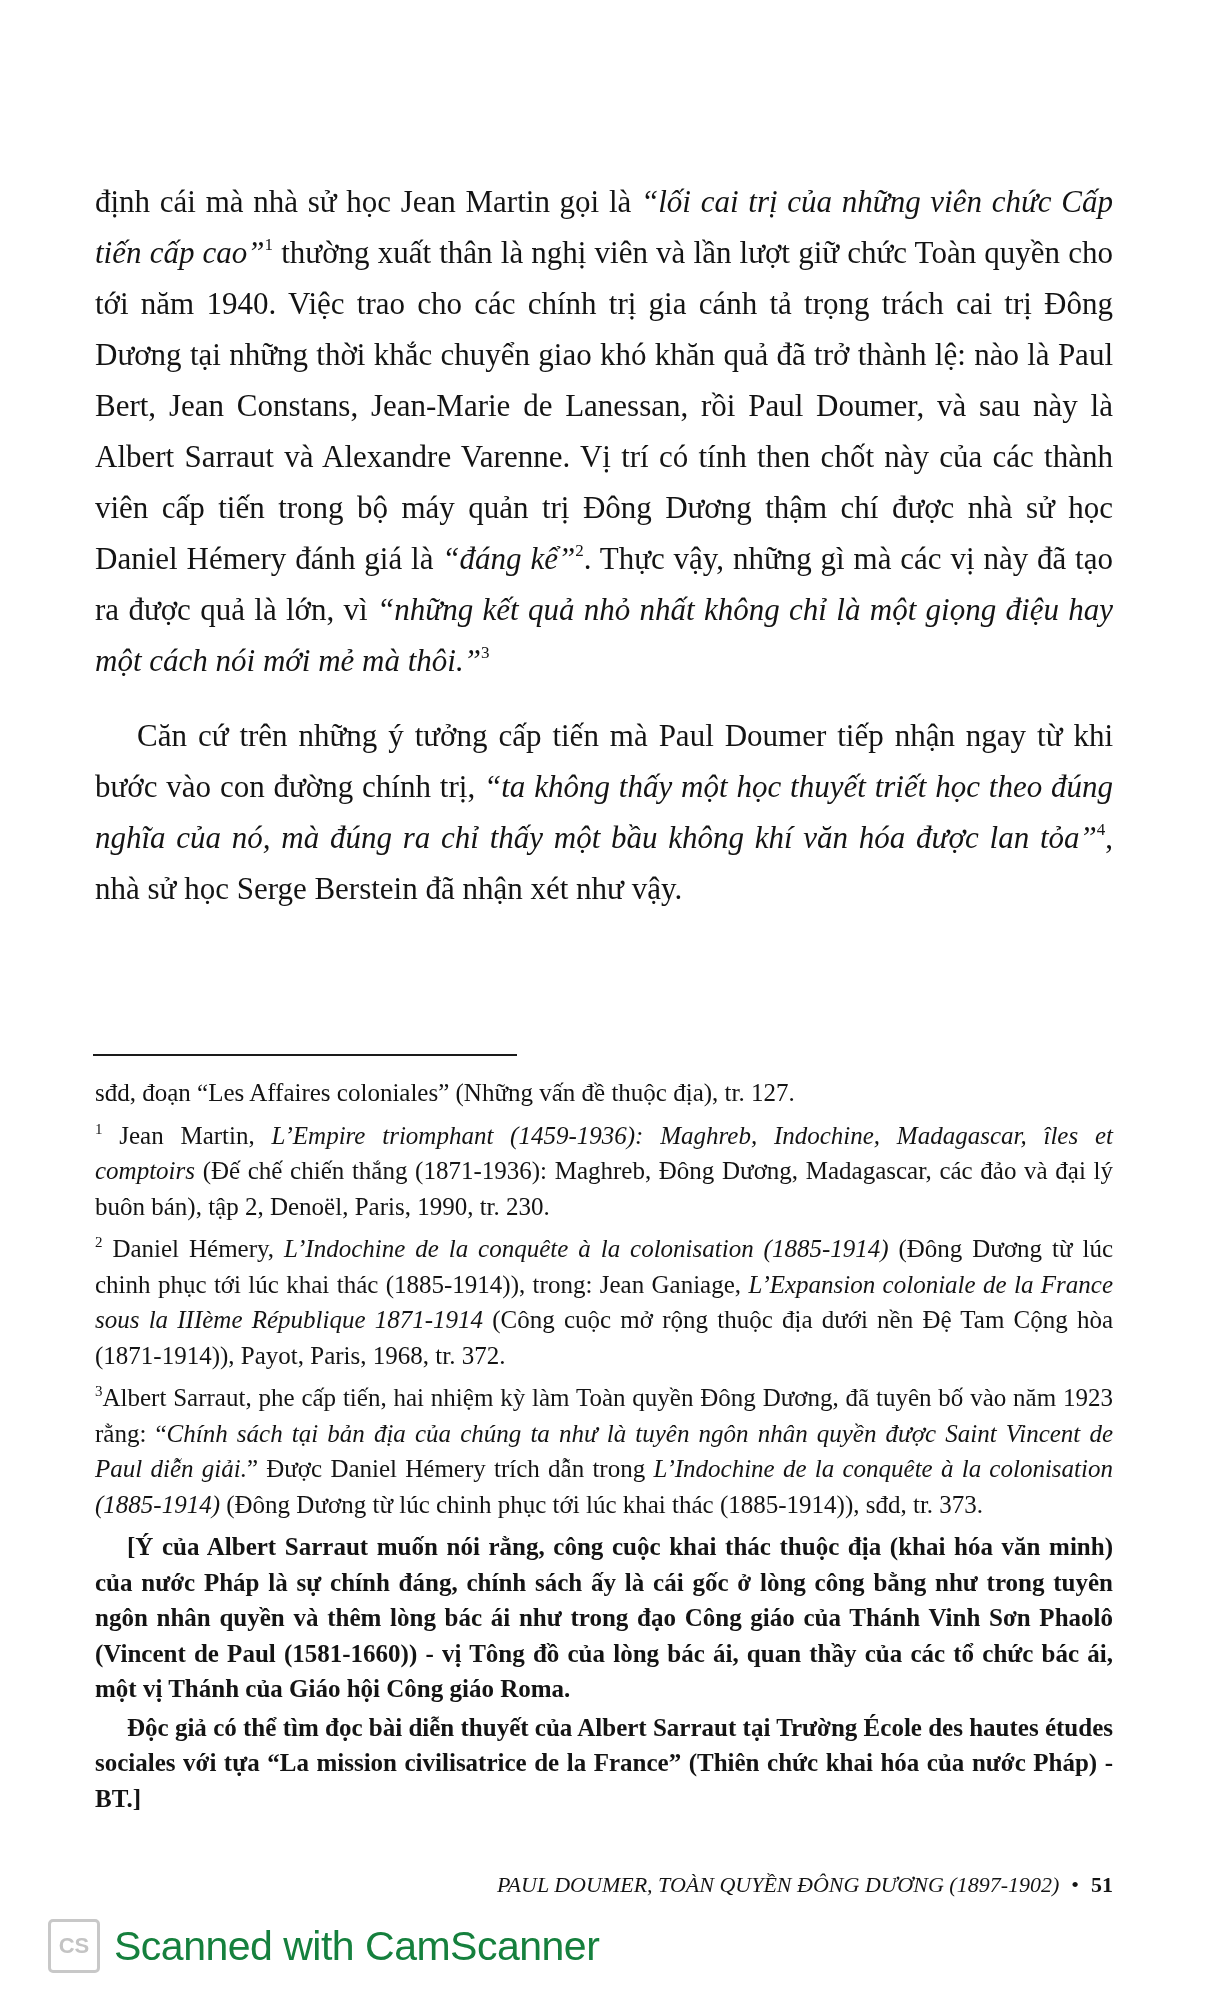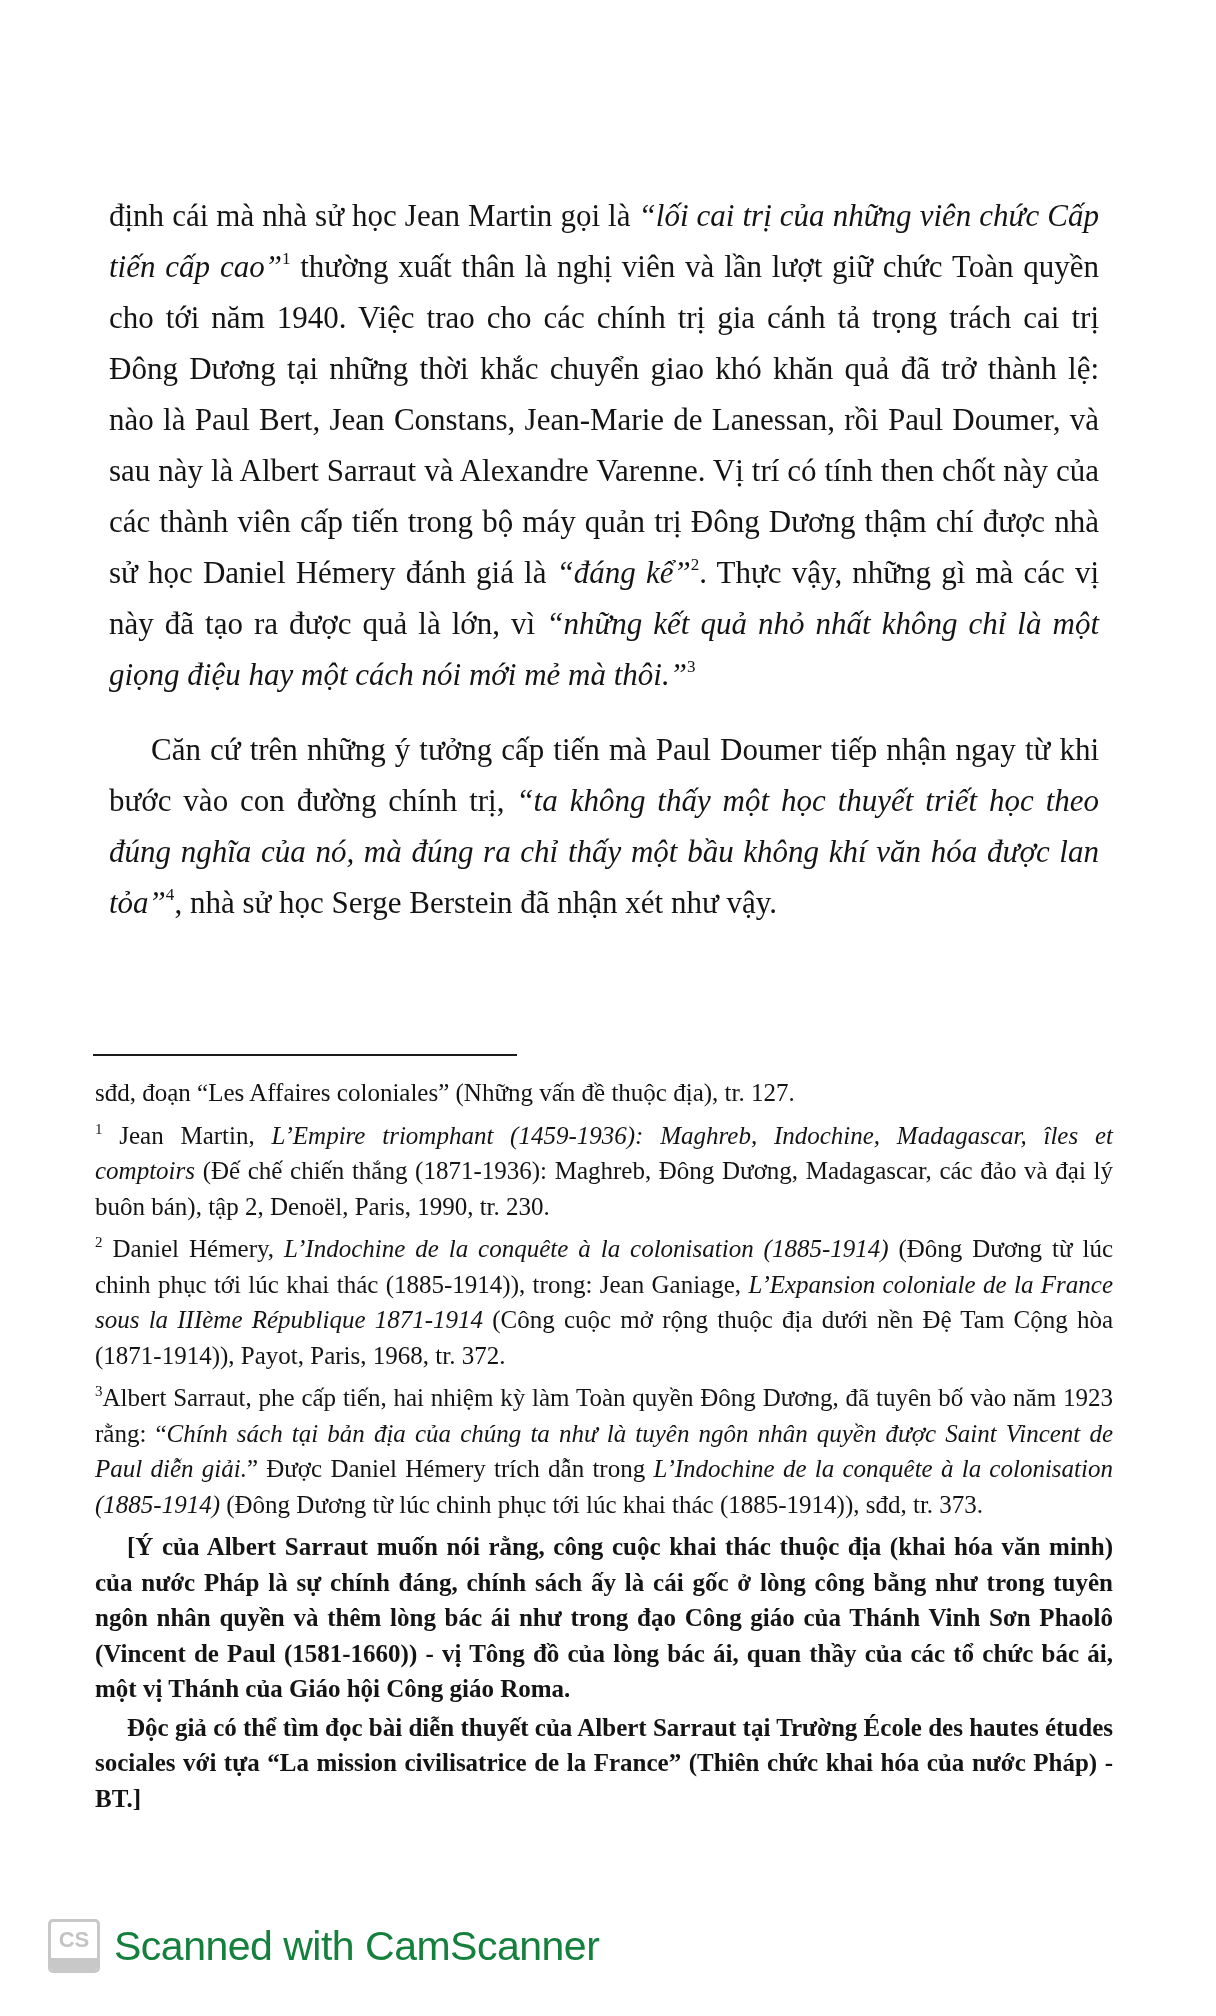--- a/index.html
+++ b/index.html
@@ -2,42 +2,42 @@
 <html><head>
 <meta charset="utf-8">
 <style>
   html, body { margin: 0; padding: 0; background: #ffffff; }
   body { width: 1216px; height: 2016px; position: relative; overflow: hidden;
          font-family: "Liberation Serif", "DejaVu Serif", serif; color: #141414; }
   .page { position: absolute; left: 0; top: 0; width: 1216px; height: 2016px; }
 
   .body-text { position: absolute; left: 95px; top: 176px; width: 1018px;
                font-size: 31px; line-height: 51px; text-align: justify; }
-  .body-text p { margin: 14px; }
+  .body-text p { margin: 0; }
   .body-text p + p { margin-top: 24px; text-indent: 42px; }
   .body-text i { font-style: italic; }
   sup { font-size: 0.55em; line-height: 0; vertical-align: 0.75em; }
 
   .rule { position: absolute; left: 93px; top: 1054px; width: 424px; height: 0;
           border-top: 2px solid #1a1a1a; }
 
   .footnotes { position: absolute; left: 95px; top: 1075px; width: 1018px;
                font-size: 25px; line-height: 35.5px; text-align: justify; }
   .footnotes p { margin: 0 0 7px 0; }
   .footnotes p.indent { text-indent: 32px; margin-bottom: 3px; font-weight: bold; }
   .footnotes sup { font-size: 0.6em; vertical-align: 0.65em; }
 
   .running-footer { position: absolute; left: 408px; top: 1872px; width: 705px;
                     text-align: right; font-size: 22px; font-style: italic; white-space: nowrap; }
   .running-footer .bullet { font-style: normal; margin: 0 12px; }
   .running-footer .pageno { font-style: normal; font-weight: bold; }
 
   .watermark { position: absolute; left: 48px; top: 1918px; height: 56px; display: flex; align-items: center; }
   .cs-logo { width: 52px; height: 54px; border: 3px solid #c8c8c8; border-radius: 5px; box-sizing: border-box;
-             position: relative; display: flex; flex-direction: column; overflow: hidden; }
+             position: relative; display: flex; overflow: hidden; }
   .cs-logo .cs-top { flex: 1; display: flex; align-items: center; justify-content: center;
              font-family: "Liberation Sans", "DejaVu Sans", sans-serif; font-weight: bold; font-size: 22px; color: #c4c4c4; }
   .cs-logo .cs-bar { height: 12px; background: #c8c8c8; }
   .wm-text { margin-left: 14px; font-family: "Liberation Sans", "DejaVu Sans", sans-serif;
              font-size: 41px; color: #15803d; letter-spacing: -0.5px; white-space: nowrap; }
 </style>
 </head>
 <body>
 
 <div class="page">
@@ -51,20 +51,23 @@
 
   <div class="footnotes">
     <p>sđd, đoạn “Les Affaires coloniales” (Những vấn đề thuộc địa), tr. 127.</p>
     <p><sup>1</sup><span> Jean Martin, </span><i>L’Empire triomphant (1459-1936): Maghreb, Indochine, Madagascar, îles et comptoirs</i><span> (Đế chế chiến thắng (1871-1936): Maghreb, Đông Dương, Madagascar, các đảo và đại lý buôn bán), tập 2, Denoël, Paris, 1990, tr. 230.</span></p>
     <p><sup>2</sup><span> Daniel Hémery, </span><i>L’Indochine de la conquête à la colonisation (1885-1914)</i><span> (Đông Dương từ lúc chinh phục tới lúc khai thác (1885-1914)), trong: Jean Ganiage, </span><i>L’Expansion coloniale de la France sous la IIIème République 1871-1914</i><span> (Công cuộc mở rộng thuộc địa dưới nền Đệ Tam Cộng hòa (1871-1914)), Payot, Paris, 1968, tr. 372.</span></p>
     <p><sup>3</sup><span>Albert Sarraut, phe cấp tiến, hai nhiệm kỳ làm Toàn quyền Đông Dương, đã tuyên bố vào năm 1923 rằng: “</span><i>Chính sách tại bản địa của chúng ta như là tuyên ngôn nhân quyền được Saint Vincent de Paul diễn giải.</i><span>” Được Daniel Hémery trích dẫn trong </span><i>L’Indochine de la conquête à la colonisation (1885-1914)</i><span> (Đông Dương từ lúc chinh phục tới lúc khai thác (1885-1914)), sđd, tr. 373.</span></p>
     <p class="indent">[Ý của Albert Sarraut muốn nói rằng, công cuộc khai thác thuộc địa (khai hóa văn minh) của nước Pháp là sự chính đáng, chính sách ấy là cái gốc ở lòng công bằng như trong tuyên ngôn nhân quyền và thêm lòng bác ái như trong đạo Công giáo của Thánh Vinh Sơn Phaolô (Vincent de Paul (1581-1660)) - vị Tông đồ của lòng bác ái, quan thầy của các tổ chức bác ái, một vị Thánh của Giáo hội Công giáo Roma.</p>
     <p class="indent">Độc giả có thể tìm đọc bài diễn thuyết của Albert Sarraut tại Trường École des hautes études sociales với tựa “La mission civilisatrice de la France” (Thiên chức khai hóa của nước Pháp) - BT.]</p>
   </div>
 
+  <div class="running-footer">
+    <span>PAUL DOUMER, TOÀN QUYỀN ĐÔNG DƯƠNG (1897-1902)</span><span class="bullet">•</span><span class="pageno">51</span>
+  </div>
 
   <div class="watermark">
     <div class="cs-logo">
       <div class="cs-top">CS</div>
       <div class="cs-bar"></div>
     </div>
     <span class="wm-text">Scanned with CamScanner</span>
   </div>
 
 </div>

